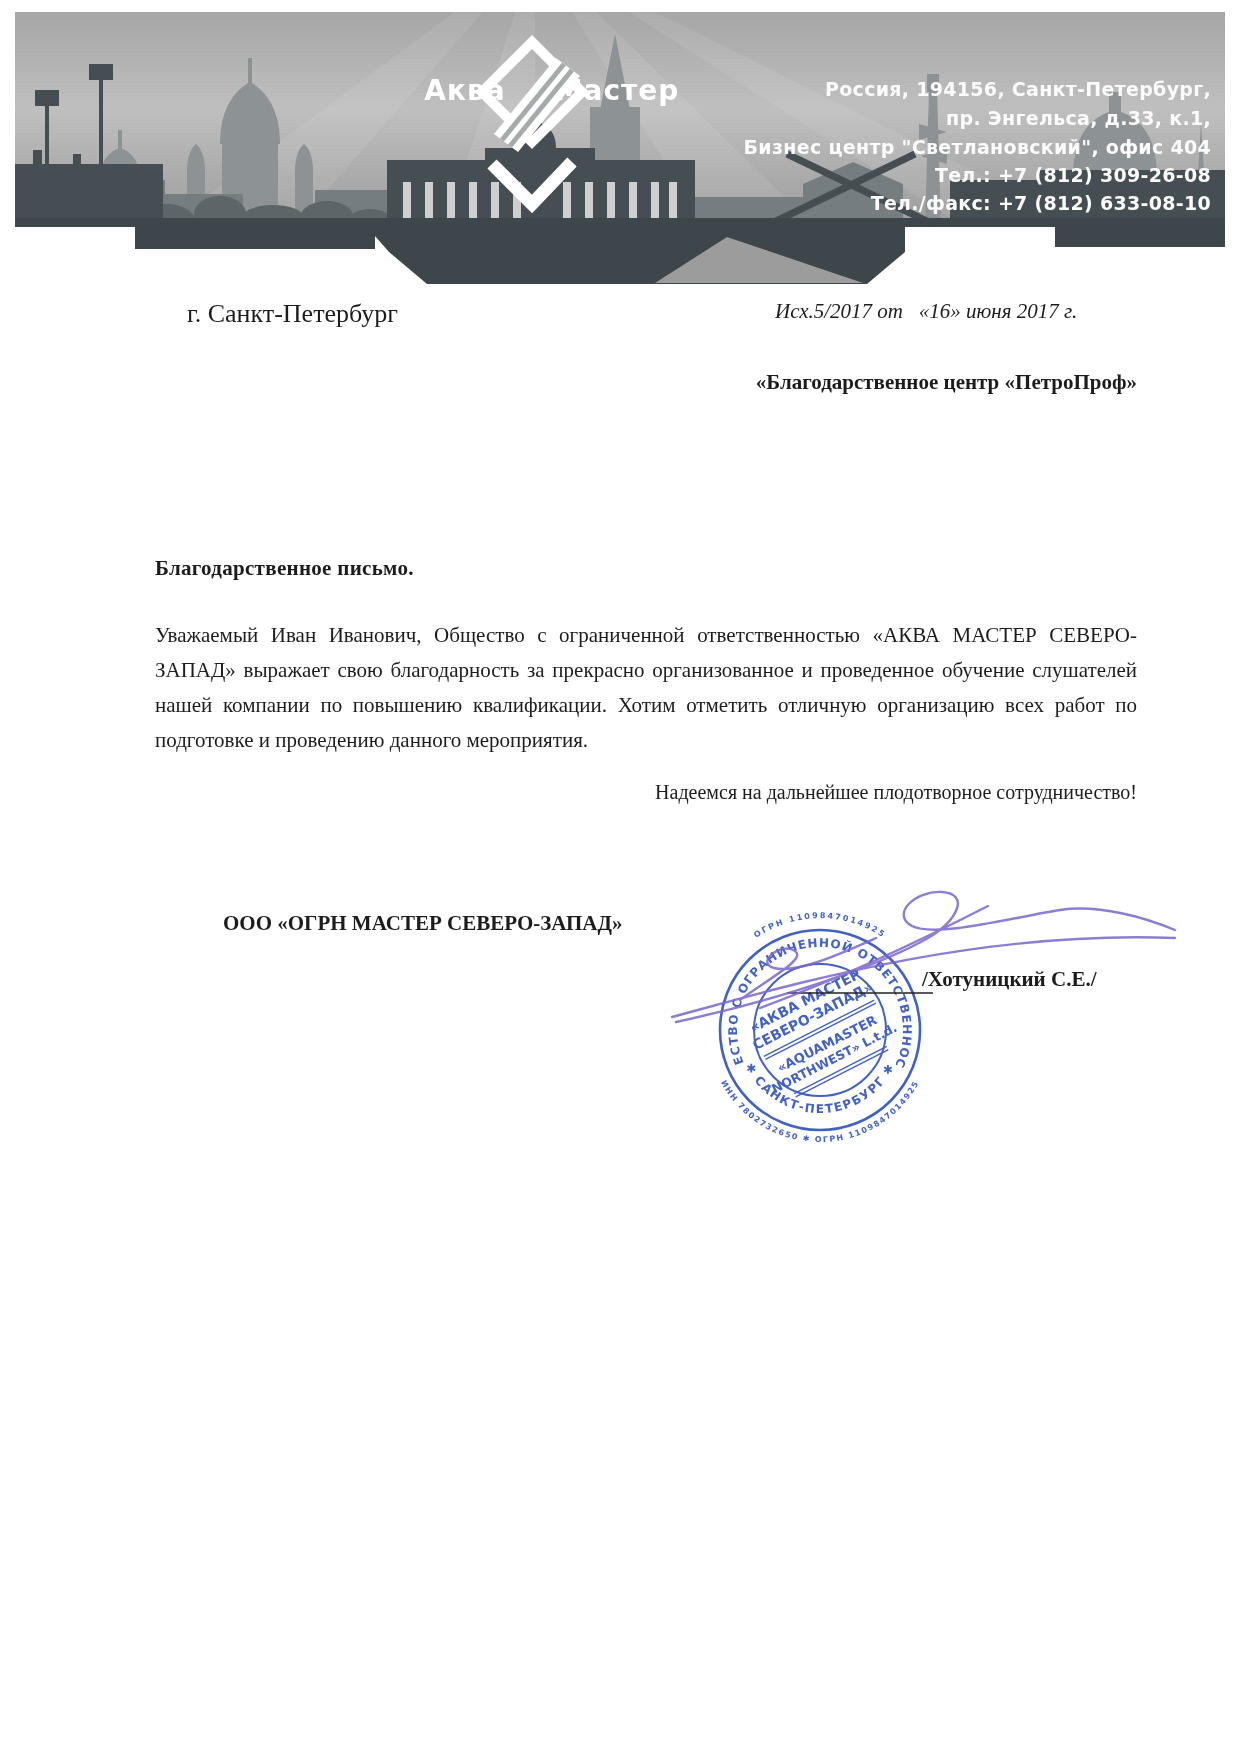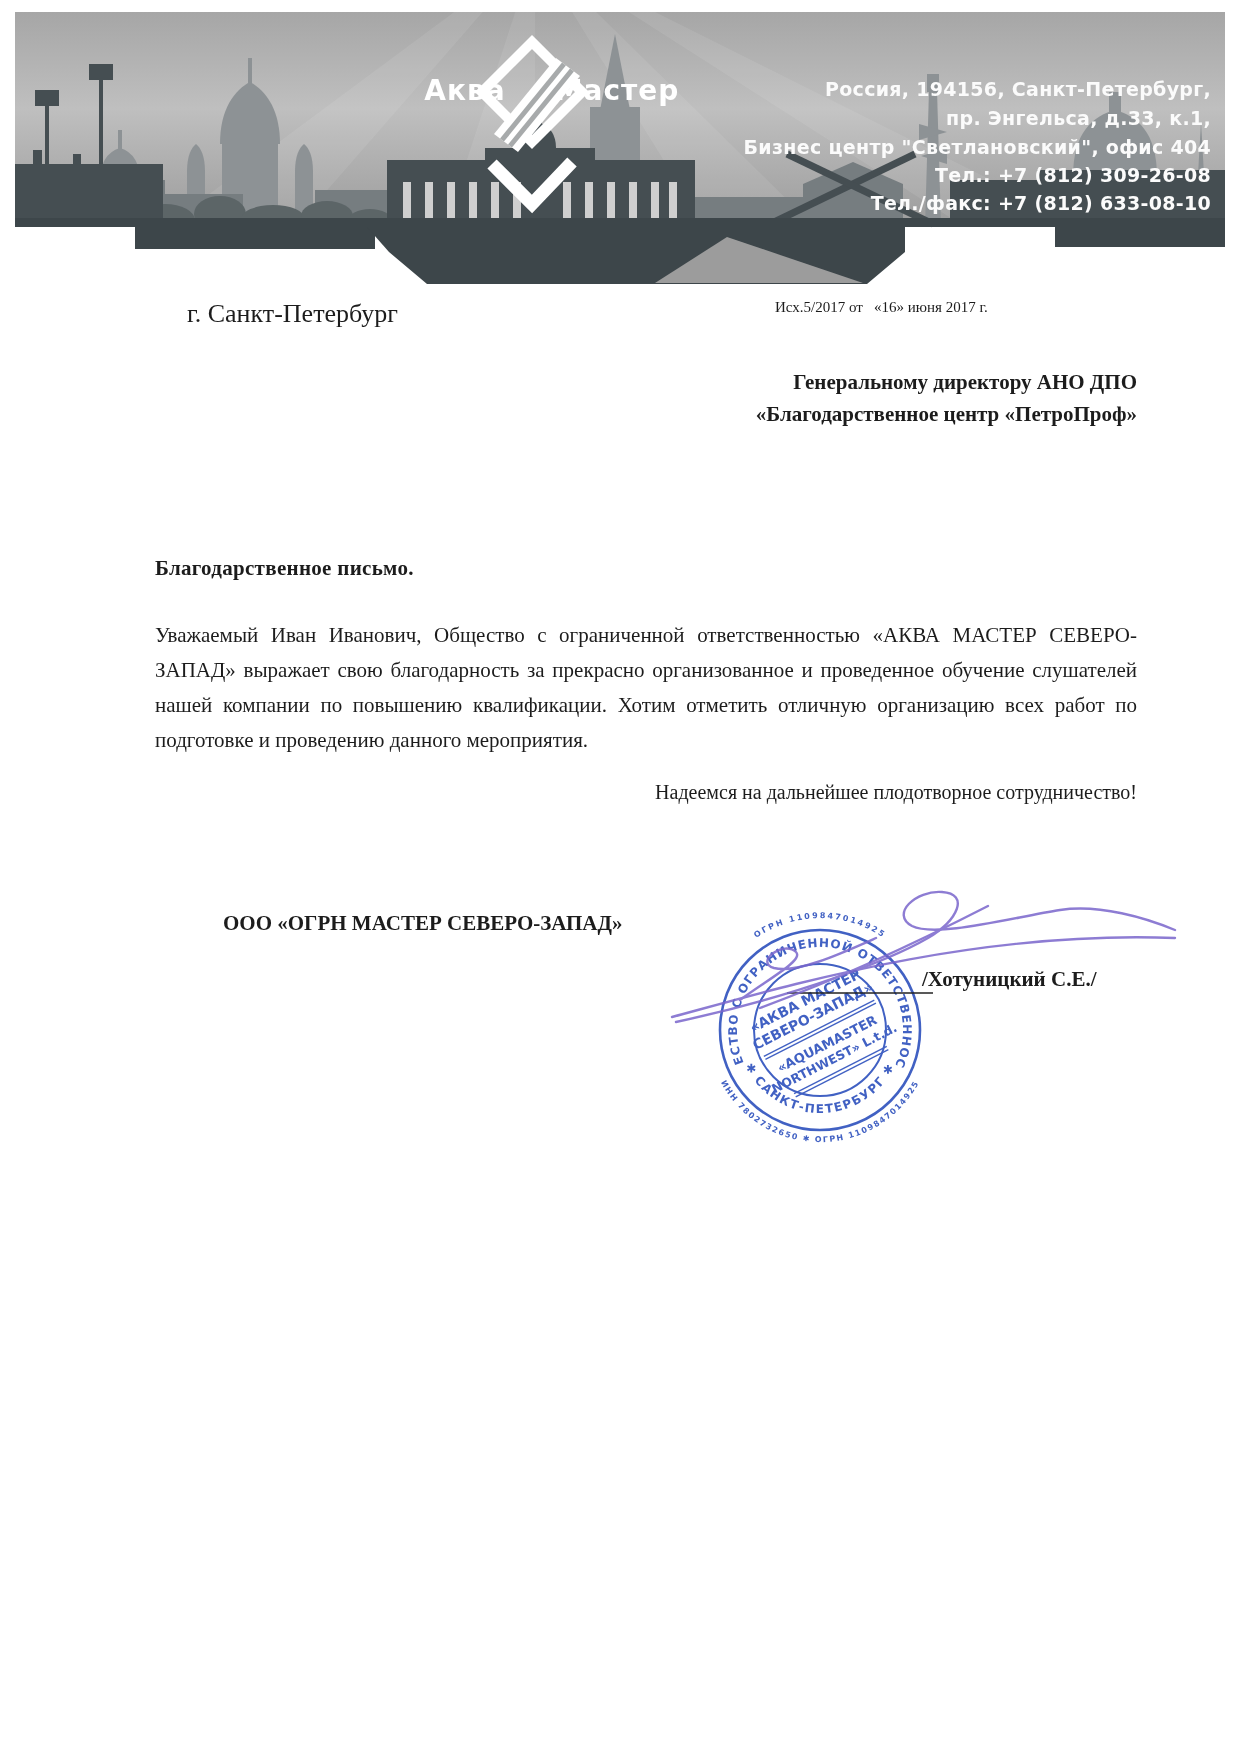--- a/index.html
+++ b/index.html
@@ -10,21 +10,21 @@
   }
   .abs{position:absolute;}
   
   .banner{left:15px;top:12px;width:1008px;height:285px;}
   .banner svg{display:block;}
   .banner text{font-family:"DejaVu Sans", sans-serif;}
   .contact-line{fill:#fbfbfb;font-size:19px;font-weight:bold;letter-spacing:.3px;}
   .logo-word{fill:#ffffff;font-size:28px;font-weight:bold;letter-spacing:1px;}
   
   .city-line{left:187px;top:299px;font-size:26px;}
-  .ref-line{left:775px;top:299px;font-size:15px;white-space:pre;}
+  .ref-line{left:775px;top:299px;font-size:21px;white-space:pre;font-style:italic;}
   .recipient{left:155px;top:366px;width:982px;text-align:right;
              font-size:21px;font-weight:bold;line-height:32px;}
   .title{left:155px;top:556px;width:982px;text-align:left;
          font-size:21px;font-weight:bold;letter-spacing:.3px;}
   .body-par{left:155px;top:618px;width:982px;font-size:21px;line-height:35px;
             text-align:justify;}
   .closing{left:155px;top:781px;width:982px;text-align:right;font-size:20px;}
   .signoff{left:223px;top:908px;font-size:21px;font-weight:bold;line-height:31px;}
   .signer{left:922px;top:967px;font-size:21px;font-weight:bold;white-space:nowrap;}
   
@@ -157,21 +157,20 @@
       <text class="contact-line" x="1196" y="170" text-anchor="end">Тел.: +7 (812) 309-26-08</text>
       <text class="contact-line" x="1196" y="198" text-anchor="end">Тел./факс: +7 (812) 633-08-10</text>
     </g>
   </svg>
 </div>
 
 <div class="abs city-line">г. Санкт-Петербург</div>
 <div class="abs ref-line">Исх.5/2017 от&nbsp;&nbsp;&nbsp;«16» июня 2017 г.</div>
 
 <div class="abs recipient">
-  <div>Генеральному директору АНО ДПО</div>
   <div>«Благодарственное центр «ПетроПроф»</div>
 </div>
 
 <div class="abs title">Благодарственное письмо.</div>
 
 <div class="abs body-par">Уважаемый Иван Иванович, Общество с ограниченной ответственностью «АКВА МАСТЕР СЕВЕРО-ЗАПАД» выражает свою благодарность за прекрасно организованное и проведенное обучение слушателей нашей компании по повышению квалификации. Хотим отметить отличную организацию всех работ по подготовке и проведению данного мероприятия.</div>
 
 <div class="abs closing">Надеемся на дальнейшее плодотворное сотрудничество!</div>
 
 <div class="abs signoff">

